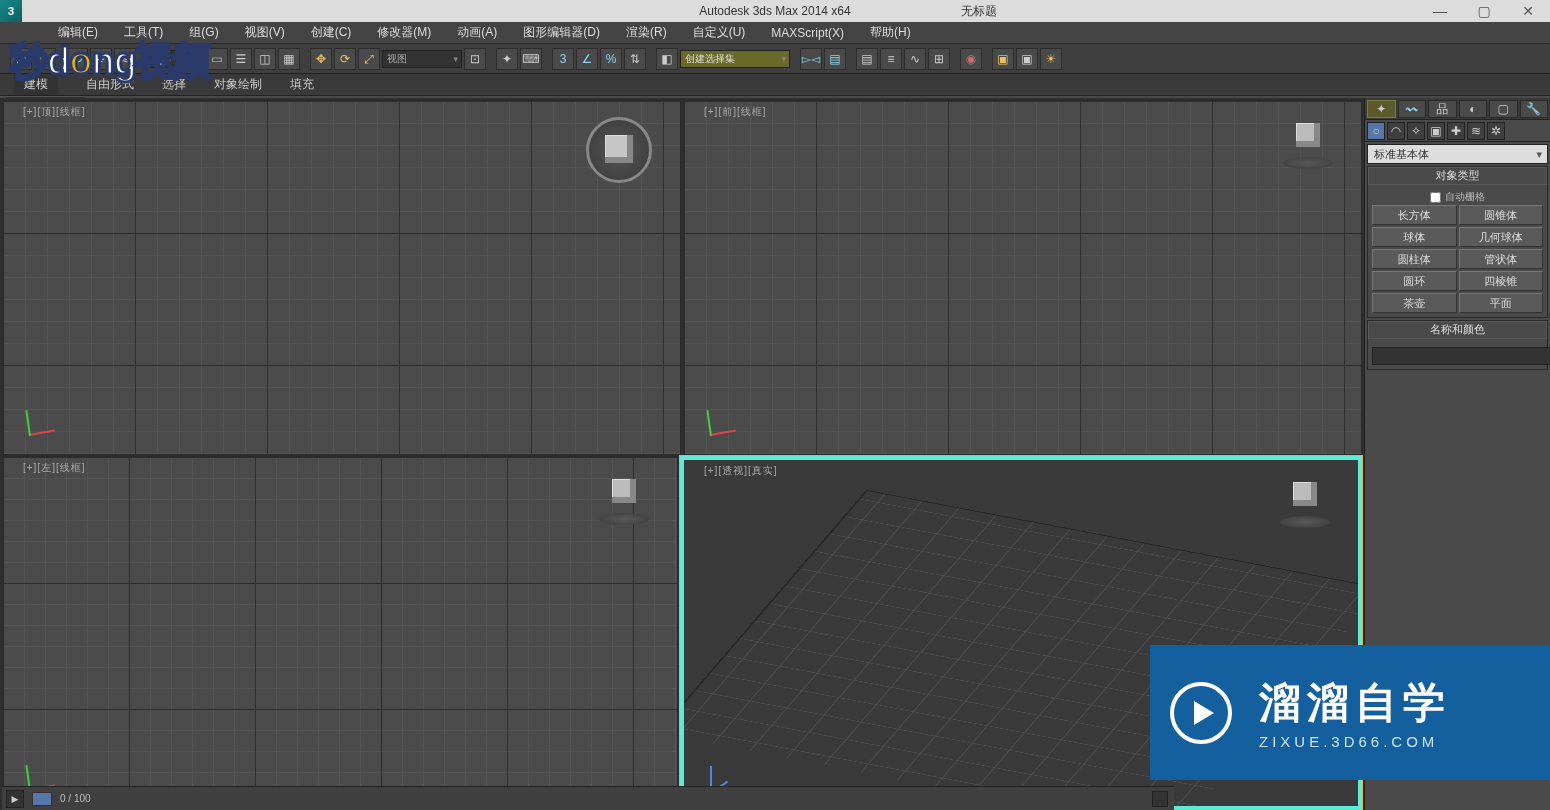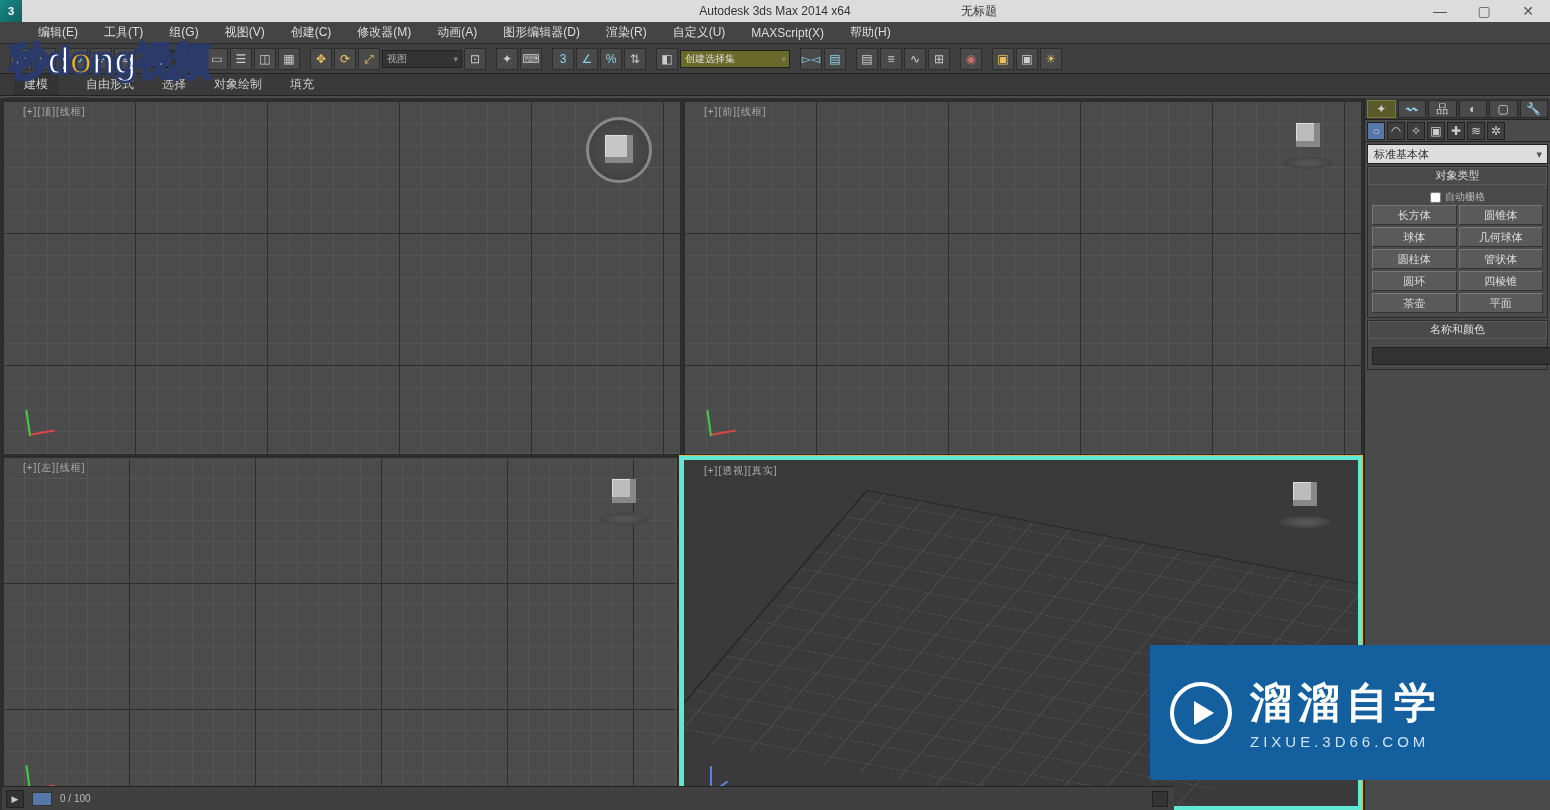--- a/index.html
+++ b/index.html
@@ -8,21 +8,21 @@
   
   .titlebar { height: 22px; background: #dcdcdc; color: #333; display: flex; align-items: center; font-size: 12px; position: relative; }
   .titlebar .app-icon { width: 22px; height: 22px; background: linear-gradient(135deg,#1a8a8a,#0e5f5f); margin-right: 6px; display:flex;align-items:center;justify-content:center;color:#fff;font-weight:bold;font-size:11px;}
   .titlebar .app-icon::after { content:"3"; }
   .titlebar .title-text { position:absolute; left:50%; transform:translateX(-50%); color:#333; }
   .titlebar .title-state { position:absolute; left:62%; color:#333;}
   .win-controls { margin-left: auto; display: flex; }
   .win-controls span { width: 44px; height: 22px; display: flex; align-items: center; justify-content: center; color: #555; font-size: 14px; }
 
   
-  .menubar { height: 22px; background: #444444; border-bottom:1px solid #2a2a2a; display: flex; align-items: center; padding-left: 32px; gap: 14px; font-size: 12px; color: #ddd; }
+  .menubar { height: 22px; background: #444444; border-bottom:1px solid #2a2a2a; display: flex; align-items: center; padding-left: 52px; gap: 14px; font-size: 12px; color: #ddd; }
   .menubar span { padding: 2px 6px; }
 
   
   .toolbar { height: 30px; background: #3f3f3f; border-bottom:1px solid #222; display: flex; align-items: center; padding: 0 10px; gap: 2px; }
   .tb-btn { width: 22px; height: 22px; background: #4a4a4a; border: 1px solid #2d2d2d; display:flex;align-items:center;justify-content:center; }
   .tb-sep { width: 6px; height: 22px; }
   .tb-dropdown { width:80px; height:18px; background:#333; border:1px solid #222; color:#aaa; font-size:10px; padding-left:4px; display:flex; align-items:center; position:relative;}
   .tb-dropdown::after { content:"▾"; position:absolute; right:3px; font-size:9px; color:#888;}
   .tb-dropdown.yellow { background:#6a6a2a; color:#ddd; width:110px;}
 
@@ -113,21 +113,21 @@
   .timeline .frame {font-size:10px;color:#bbb;}
   .timeline .ctrls { position:absolute; right:6px; display:flex; gap:2px;}
   .timeline .ctrls span{width:16px;height:16px;background:#333;border:1px solid #222;}
 
   
   .logo-tr { position:absolute; top:36px; left:10px; font-family: "Arial Black", sans-serif; font-size: 38px; letter-spacing:-1px; color:#fff; -webkit-text-stroke: 3px #2a3a6a; font-weight:900; z-index:30; }
   .logo-tr .o { color:#f5b400; }
   .wm-br { position:absolute; right:0; bottom:30px; width:400px; height:135px; background:#145f9e; z-index:20; display:flex; align-items:center; gap:18px; padding-left:20px;}
   .wm-br .circ { width:62px;height:62px;border:4px solid #fff;border-radius:50%;display:flex;align-items:center;justify-content:center;}
   .wm-br .tri { width:0;height:0;border-top:12px solid transparent;border-bottom:12px solid transparent;border-left:20px solid #fff; margin-left:6px;}
-  .wm-br .txt { display:flex;flex-direction:column;}
+  .wm-br .txt { display:flex;flex-direction:column;margin-left:9px;}
   .wm-br .cn { color:#fff;font-size:42px;font-weight:700;letter-spacing:6px;}
   .wm-br .en { color:#cde3f4;font-size:15px;letter-spacing:4px; margin-top:2px;}
 
   
   .glyph { font-size:12px; color:#ccc; line-height:1;}
   .glyph.c { color:#8ad6f0;}
   .glyph.y { color:#e8c060;}
   .glyph.r { color:#d07070;}
 </style>
 </head>

